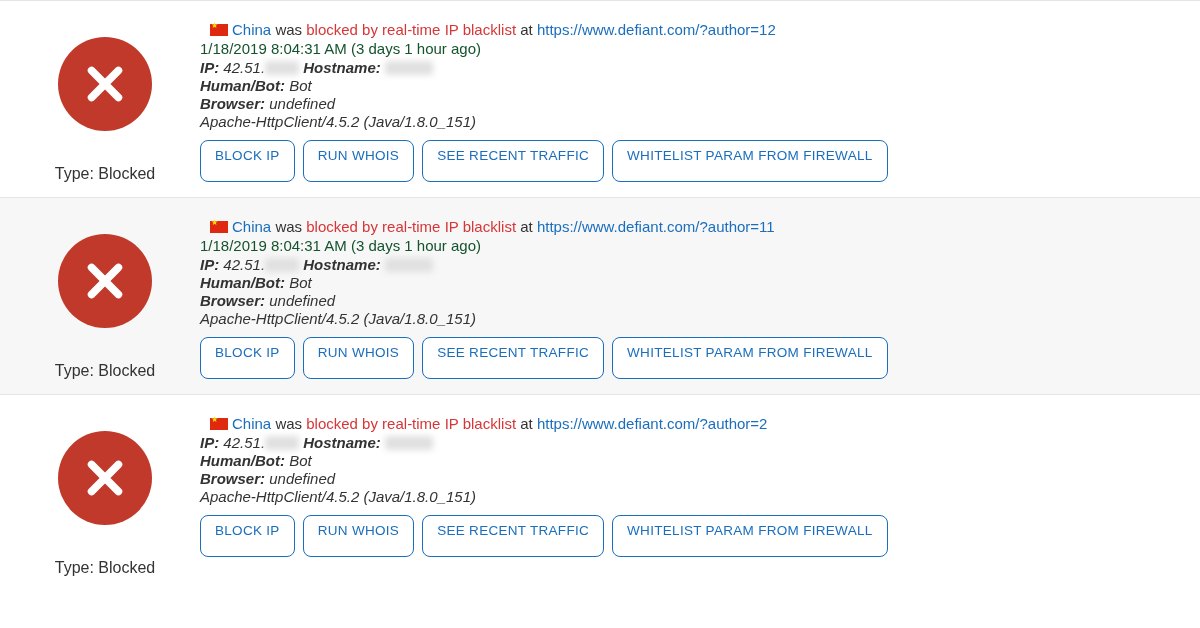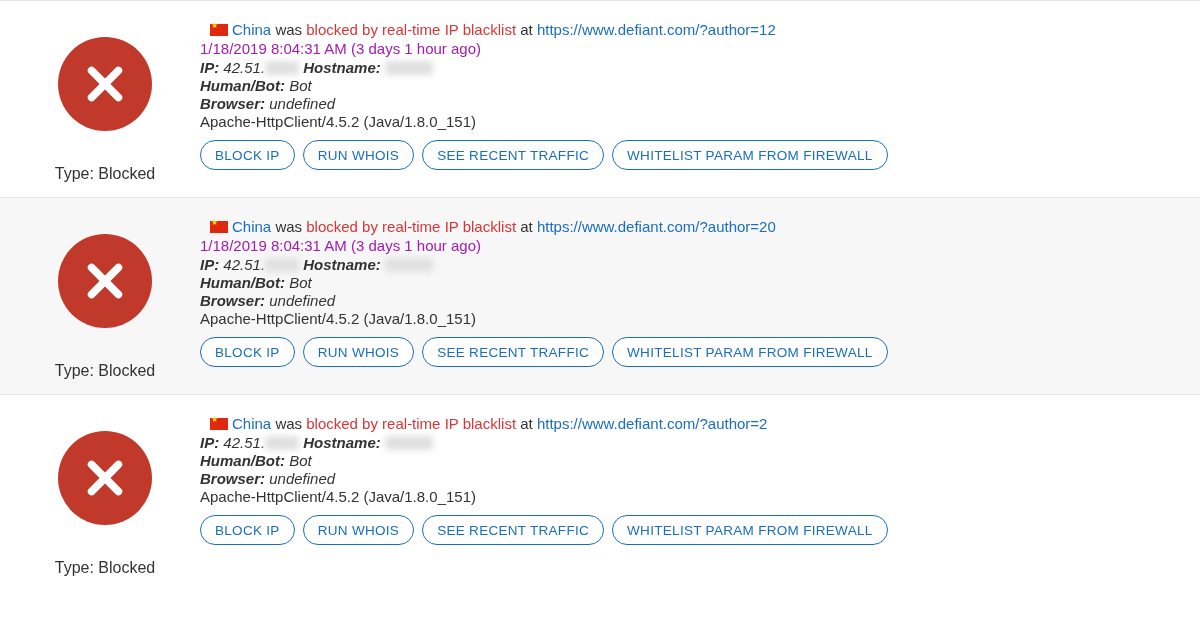--- a/index.html
+++ b/index.html
@@ -61,43 +61,43 @@
   .flag::before {
     content: "★";
     position: absolute;
     left: 1px;
     top: -3px;
     font-size: 8px;
     color: #ffde00;
   }
   .link { color: #1a6ebd; }
   .red { color: #d63638; }
-  .timestamp { color: #a21caf; margin-bottom: 2px;}
+  .timestamp { color: #14532d; margin-bottom: 2px;}
   .detail { margin-bottom: 1px; font-style: italic; }
   .bold { font-weight: 700; }
   .blur {
     display: inline-block;
     width: 48px;
     height: 14px;
     background: #e0e0e0;
     filter: blur(3px);
     vertical-align: -2px;
     border-radius: 2px;
   }
   .blur.sm { width: 34px; }
-  .ua { margin-bottom: 10px; }
+  .ua { margin-bottom: 10px; font-style: italic; }
   .buttons { display: flex; gap: 8px; flex-wrap: wrap; }
   .btn {
     border: 1px solid #1a6ebd;
     color: #1a6ebd;
     background: #fff;
-    padding: 7px 14px 6px;
+    padding: 7px 14px 18px;
     font-size: 13.5px;
     letter-spacing: 0.3px;
-    border-radius: 15px;
+    border-radius: 8px;
     cursor: pointer;
     font-family: inherit;
   }
 </style>
 </head>
 <body>
 
 <div id="root">
     <div class="entry">
       <div class="left-col">
@@ -126,21 +126,21 @@
     <div class="entry alt">
       <div class="left-col">
         <div class="circle">
           <svg viewBox="0 0 24 24">
             <path d="M5 5 L19 19 M19 5 L5 19" stroke="#fff" stroke-width="4" stroke-linecap="round" fill="none"></path>
           </svg>
         </div>
         <div class="type-line"><span>Type:</span> <span>Blocked</span></div>
       </div>
       <div class="content">
-        <div class="line1"><span class="flag"></span><span class="link">China</span> <span>was</span> <span class="red">blocked by real-time IP blacklist</span> <span>at</span> <span class="link">https://www.defiant.com/?author=20</span></div>
+        <div class="line1"><span class="flag"></span><span class="link">China</span> <span>was</span> <span class="red">blocked by real-time IP blacklist</span> <span>at</span> <span class="link">https://www.defiant.com/?author=11</span></div>
         <div class="timestamp">1/18/2019 8:04:31 AM (3 days 1 hour ago)</div>
         <div class="detail"><span class="bold">IP:</span> <span>42.51.</span><span class="blur sm"></span> <span class="bold">Hostname:</span> <span class="blur"></span></div>
         <div class="detail"><span class="bold">Human/Bot:</span> <span>Bot</span></div>
         <div class="detail"><span class="bold">Browser:</span> <span>undefined</span></div>
         <div class="ua">Apache-HttpClient/4.5.2 (Java/1.8.0_151)</div>
         <div class="buttons">
           <button class="btn">BLOCK IP</button>
           <button class="btn">RUN WHOIS</button>
           <button class="btn">SEE RECENT TRAFFIC</button>
           <button class="btn">WHITELIST PARAM FROM FIREWALL</button>

